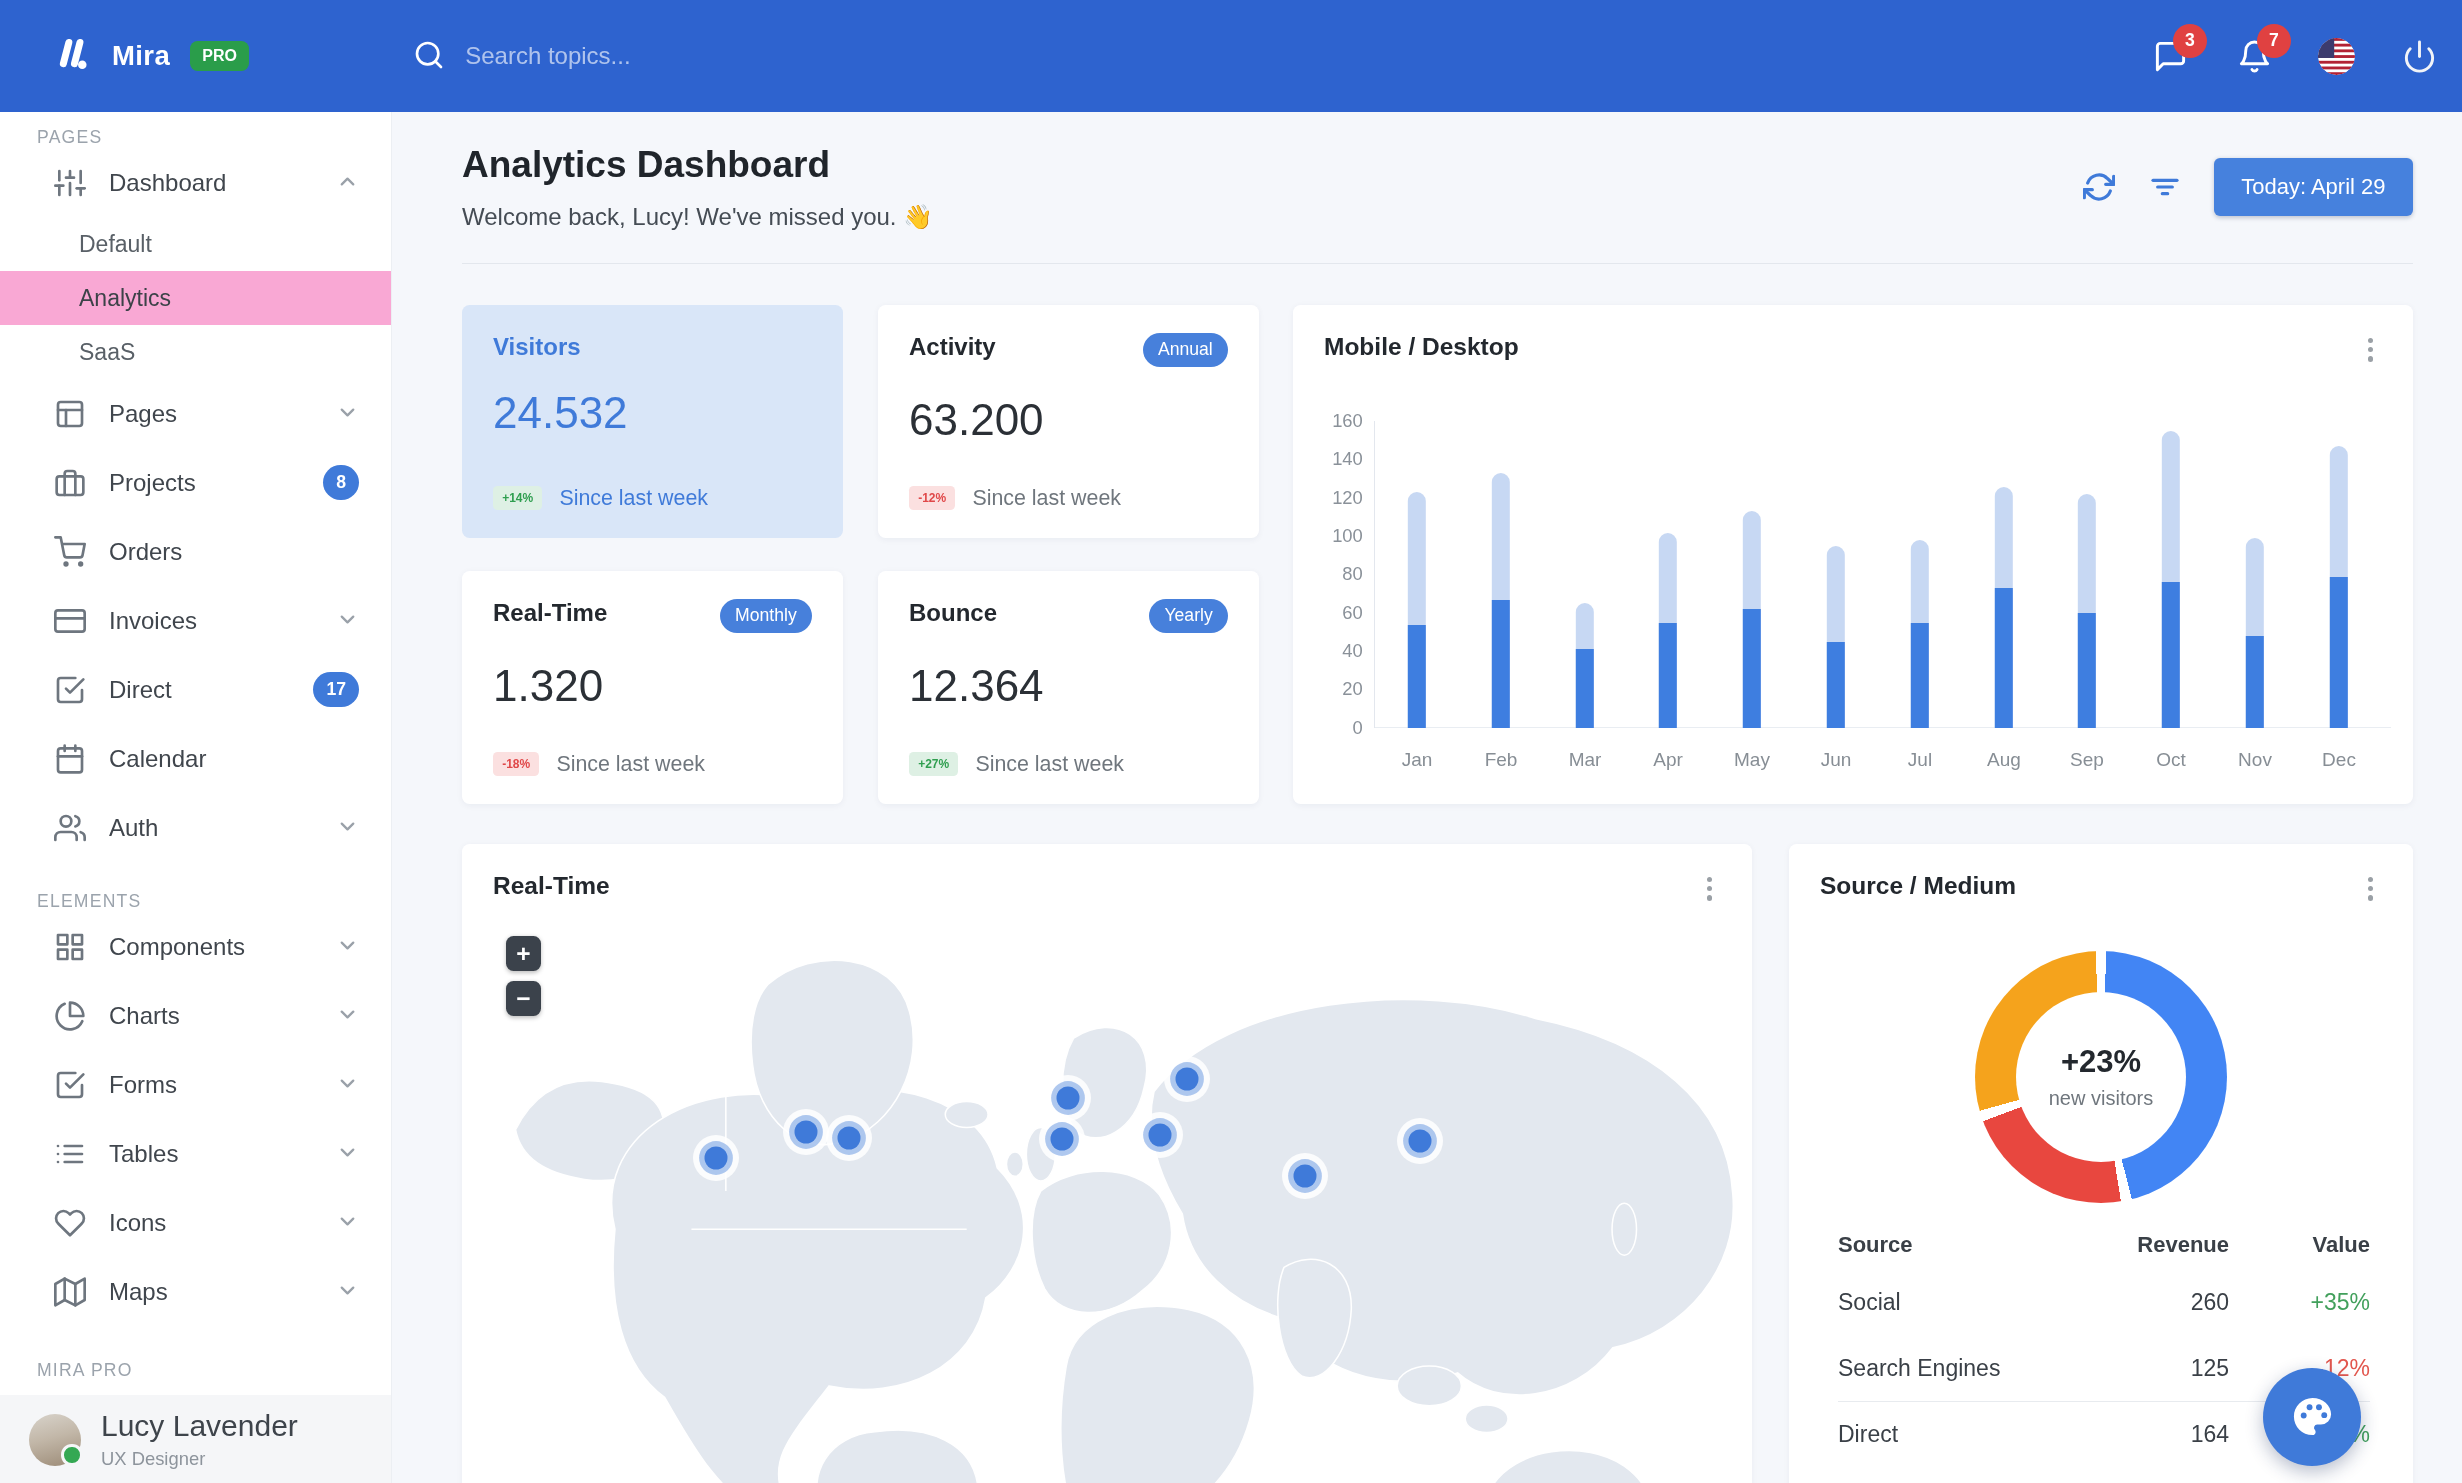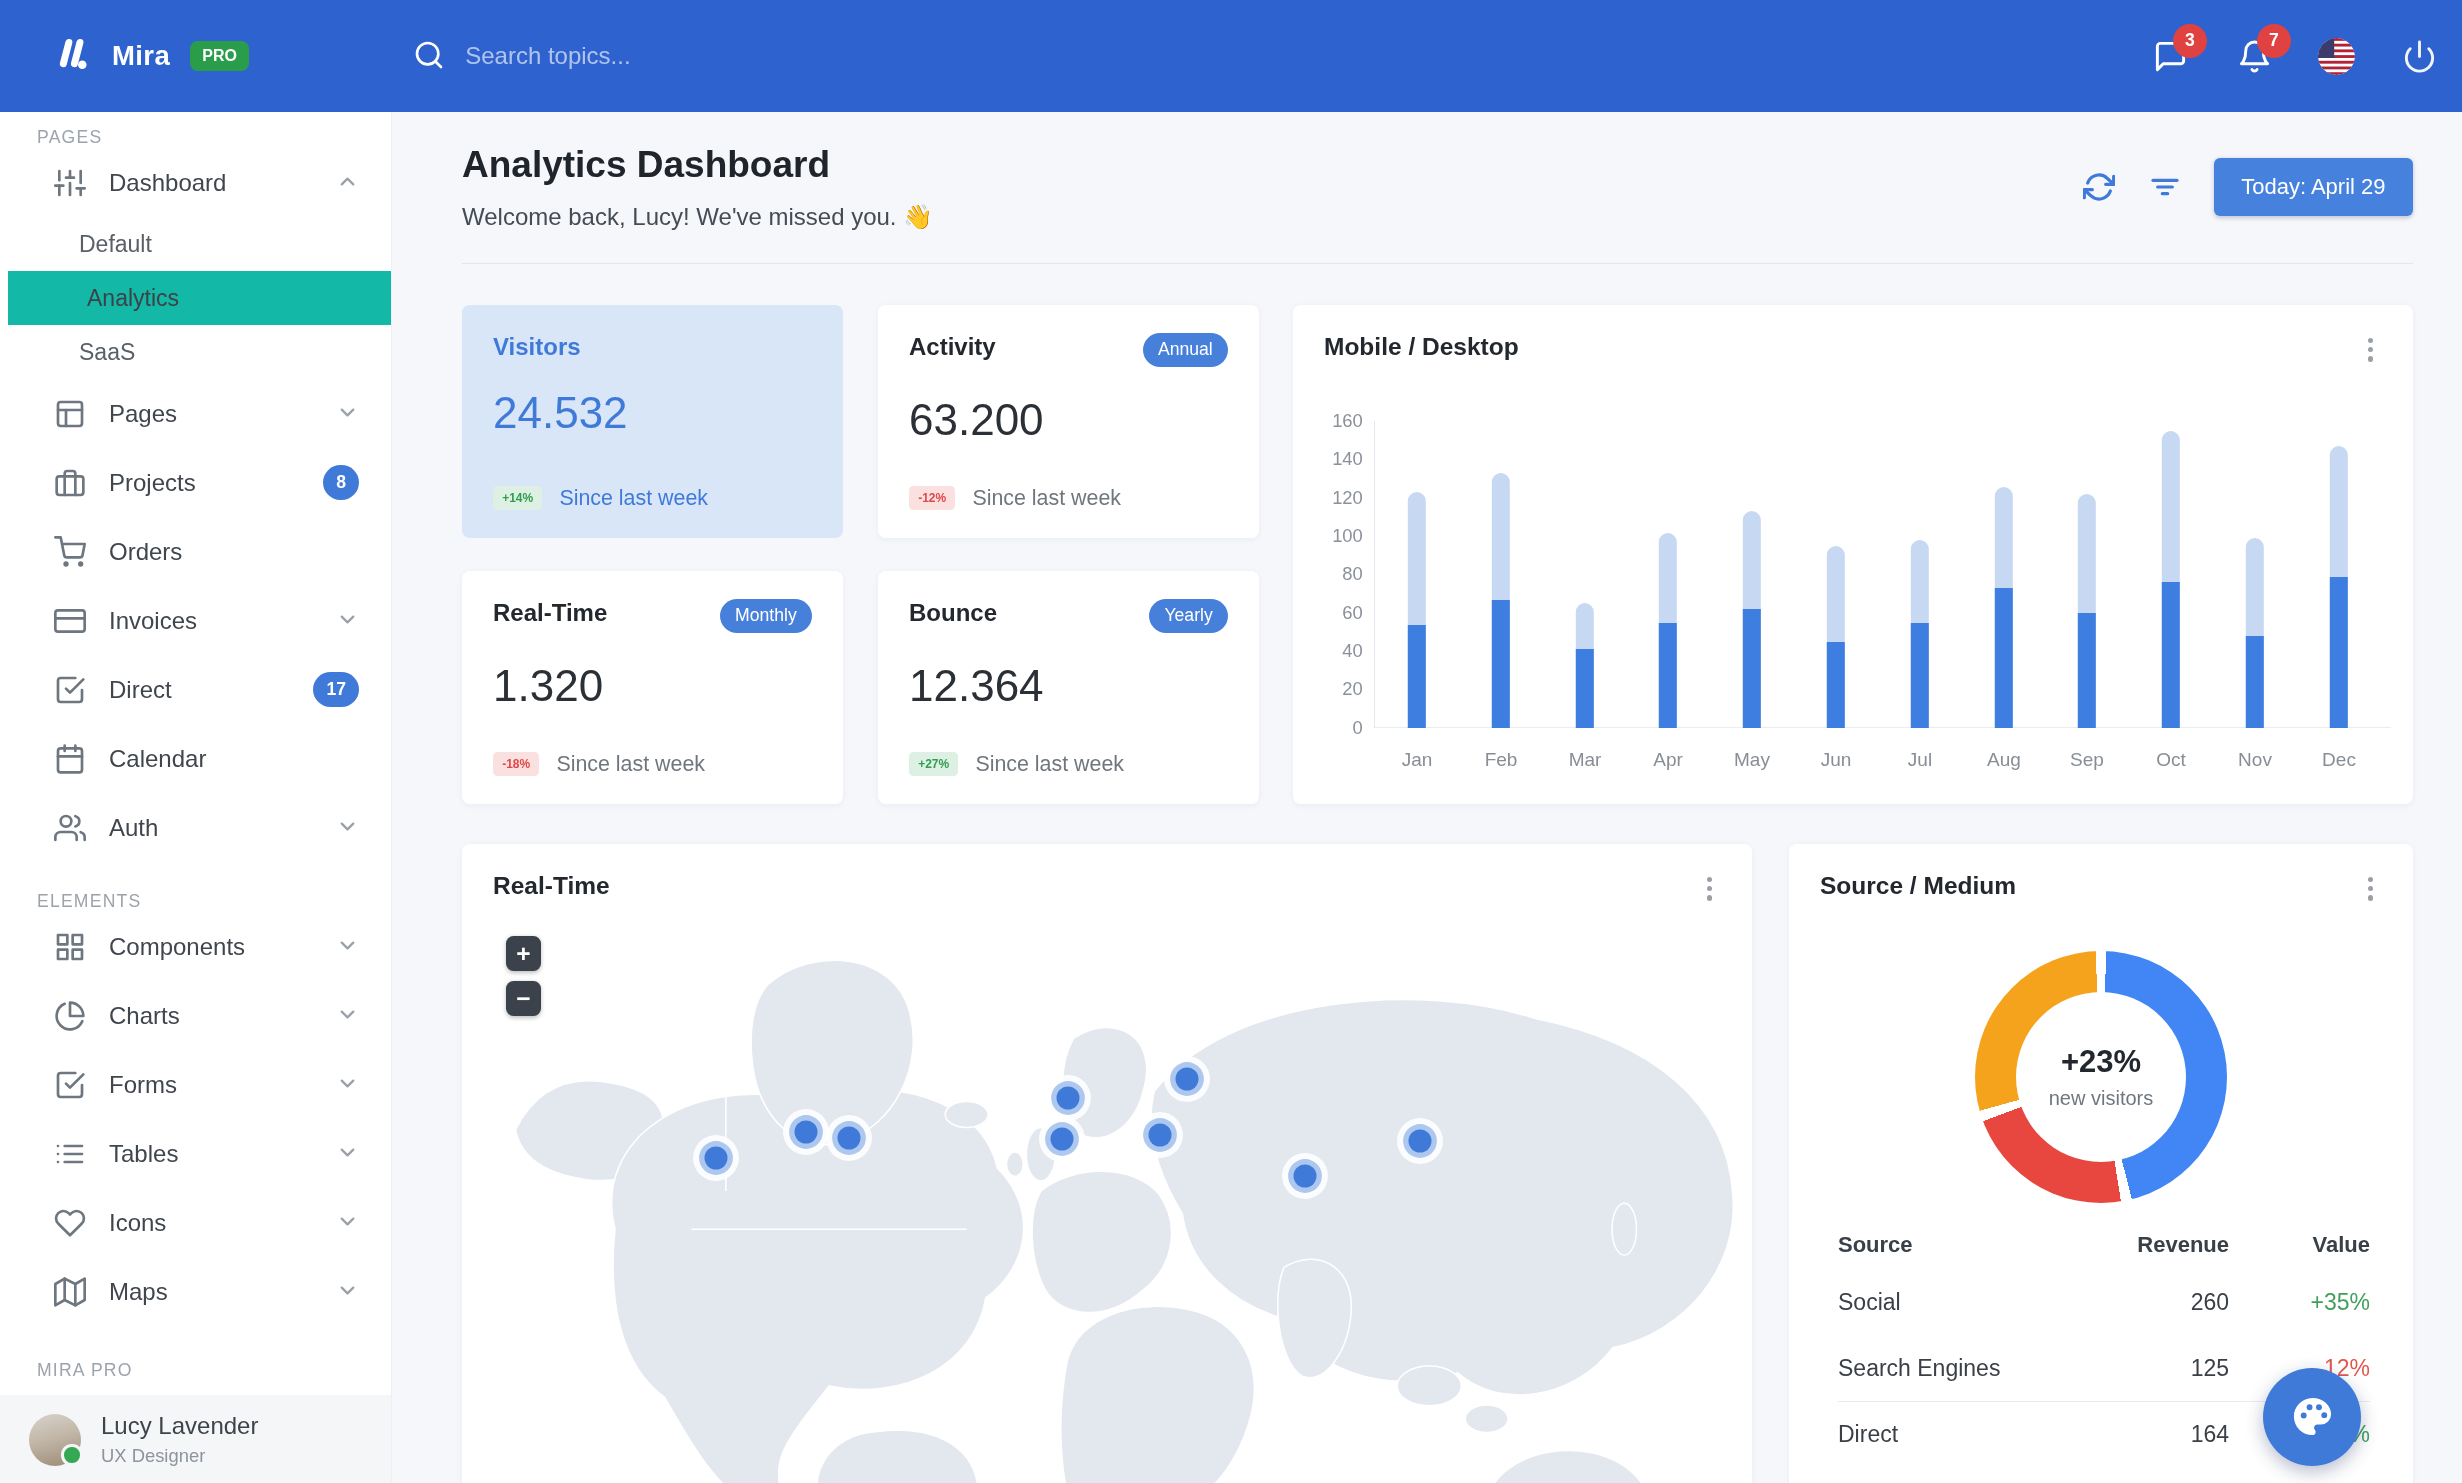--- a/index.html
+++ b/index.html
@@ -33,27 +33,27 @@
   .s-section.sec-2 { padding-top:34px; }
   .s-item { height:69px; display:flex; align-items:center; padding:0 32px 0 54px; cursor:pointer; color:#40464d; }
   .s-item:first-of-type { margin-top:9.2px; }
   .s-icon { width:32px; height:32px; flex:none; display:flex; align-items:center; justify-content:center; }
   .s-icon svg { width:32px; height:32px; stroke:#6e767f; stroke-width:2; fill:none; stroke-linecap:round; stroke-linejoin:round; }
   .s-label { margin-left:23px; font-size:24px; }
   .s-right { margin-left:auto; display:flex; align-items:center; }
   .s-chev svg { width:23px; height:23px; stroke:#9aa1a9; stroke-width:2.4; fill:none; stroke-linecap:round; stroke-linejoin:round; }
   .s-badge { background:#3f7ad9; color:#fff; font-size:17.6px; font-weight:600; padding:6.9px 13px; border-radius:18.4px; min-width:27.5px; text-align:center; }
   .s-sub { height:54px; display:flex; align-items:center; padding-left:79px; font-size:23px; color:#596067; cursor:pointer; }
-  .s-sub.active { background:#14b8a6; color:#3c4248;margin-left:8px; }
+  .s-sub.active { background:#f9a8d4; color:#3c4248; }
   .user-card { position:absolute; bottom:0; left:0; width:100%; height:89px; background:#f5f6f8; display:flex; align-items:center; padding-left:29px; gap:20px; cursor:pointer; }
   .avatar { width:52px; height:52px; border-radius:50%; position:relative; flex:none;
             background:linear-gradient(165deg,#d8d3cb 0%,#c2b7a8 45%,#9b8a76 100%); }
   .avatar::after { content:""; position:absolute; right:-1.5px; bottom:0px; width:15.3px; height:15.3px; border-radius:50%;
                    background:#34a853; border:3.1px solid #f5f6f8; }
-  .user-name { font-size:24px; color:#3e444b; font-weight:500;text-align:right; }
+  .user-name { font-size:30px; color:#3e444b; font-weight:500;text-align:right; }
   .user-role { font-size:18.4px; color:#8d949c; margin-top:4.6px; }
 
   
   .main { flex:1; padding:55px 49px 0 70px; position:relative; }
   .page-header { display:flex; justify-content:space-between; align-items:flex-start; }
   .page-title { font-size:37px; font-weight:700; color:#20252b; }
   .page-welcome { font-size:24px; color:#454c54; margin-top:17px; }
   .header-actions { display:flex; align-items:center; gap:31px; margin-top:13.8px; }
   .icon-btn { width:35px; height:35px; display:flex; align-items:center; justify-content:center; cursor:pointer; }
   .icon-btn svg { width:32px; height:32px; stroke:#3f7ad9; stroke-width:2.4; fill:none; stroke-linecap:round; stroke-linejoin:round; }

